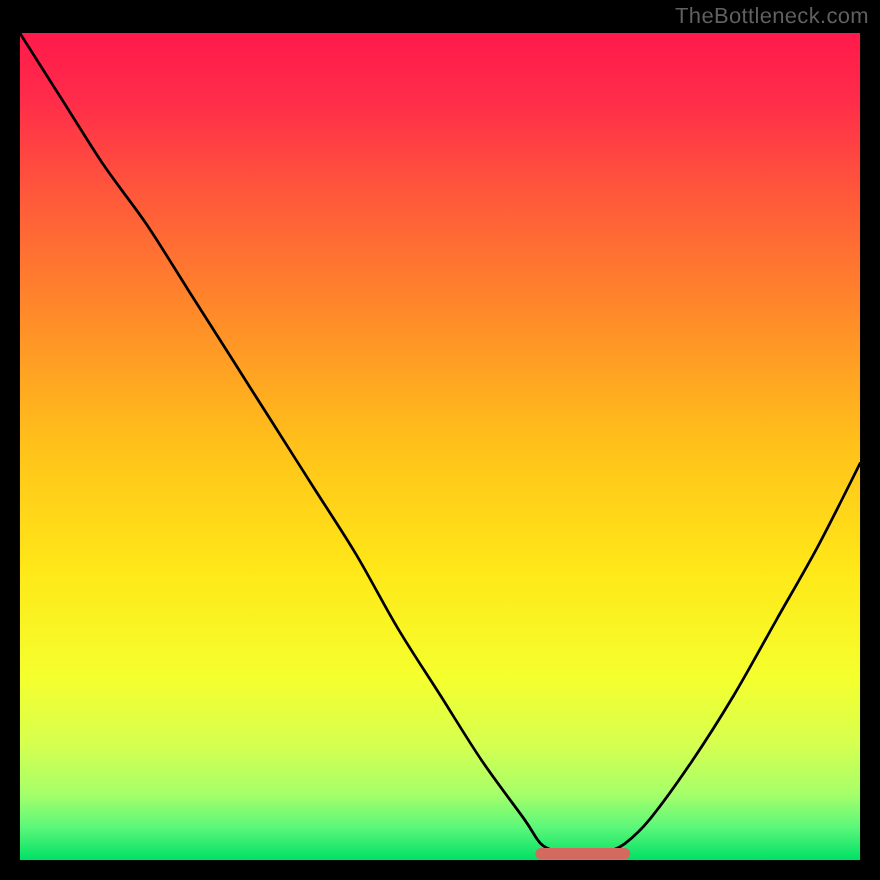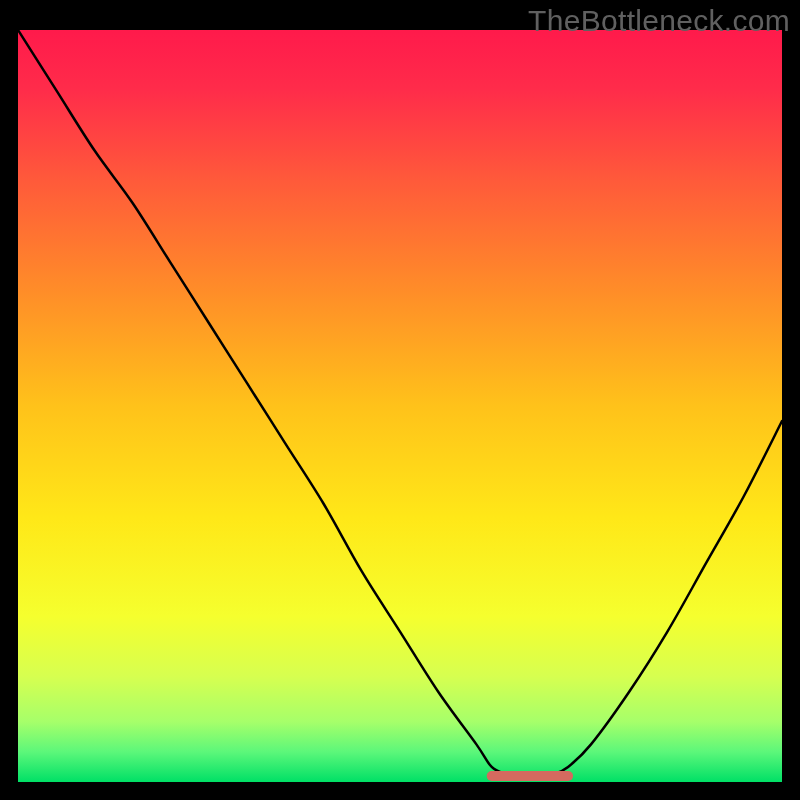--- a/index.html
+++ b/index.html
@@ -14,21 +14,21 @@
   .container {
     position: relative;
     width: 800px;
     height: 800px;
   }
   .watermark {
     position: absolute;
     top: 4px;
     right: 10px;
     color: #606060;
-    font-size: 30px;
+    font-size: 20px;
     font-weight: 500;
     letter-spacing: 0.3px;
     z-index: 10;
   }
   .plot-frame {
     position: absolute;
     left: 18px;
     top: 30px;
     width: 764px;
     height: 752px;

